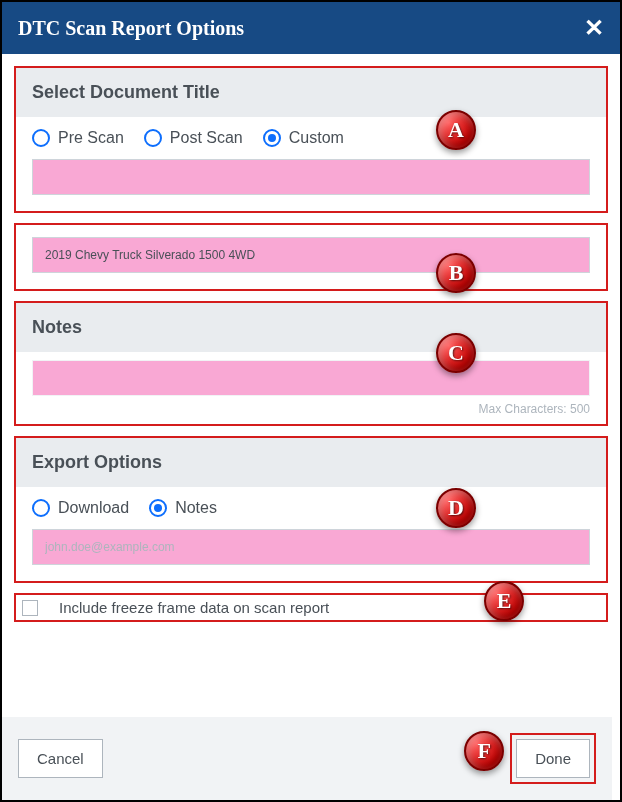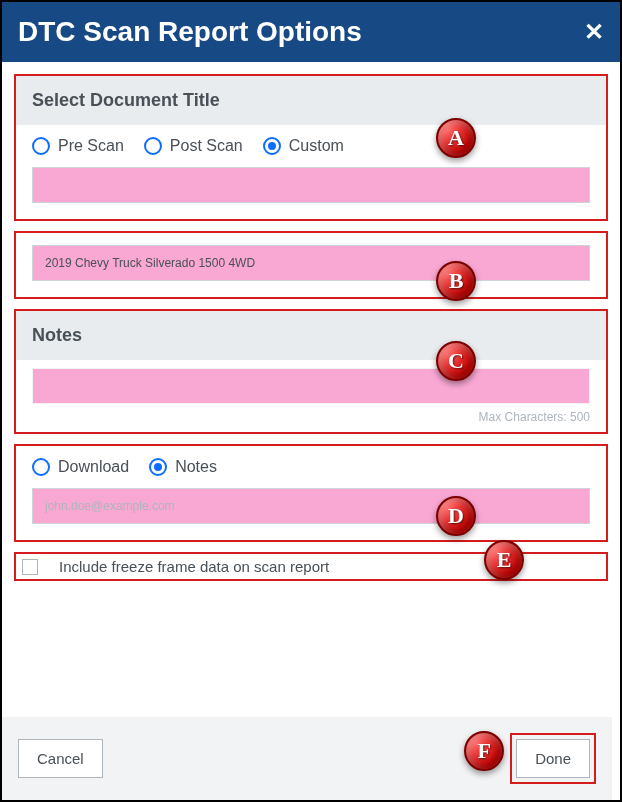--- a/index.html
+++ b/index.html
@@ -15,22 +15,23 @@
   }
   .header {
     background: #174a84;
     color: #fff;
     padding: 14px 16px;
     display: flex;
     justify-content: space-between;
     align-items: center;
   }
   .header-title {
-    font-size: 28px;
+    font-size: 20px;
     font-weight: bold;
+    font-family: Liberation Serif, serif;
   }
   .close-icon {
     font-size: 24px;
     font-weight: bold;
     cursor: pointer;
     line-height: 1;
   }
   .content {
     padding: 12px 12px 0 12px;
     border-radius: 28px;
@@ -204,20 +205,21 @@
   <div class="section">
     <div class="section-header">Notes</div>
     <div class="section-body" style="padding-top:8px; padding-bottom:8px;">
       <input class="text-input" type="text" style="border-color: rgb(241, 243, 245);" value="">
       <div class="hint">Max Characters: 500</div>
     </div>
     <div class="badge" style="top:30px; right:130px;">C</div>
   </div>
 
   <div class="section">
+    <div class="section-header">Export Options</div>
     <div class="section-body">
       <div class="radio-row">
         <div class="radio-item">
           <span class="radio"></span>
           <span>Download</span>
         </div>
         <div class="radio-item">
           <span class="radio checked"></span>
           <span>Notes</span>
         </div>

